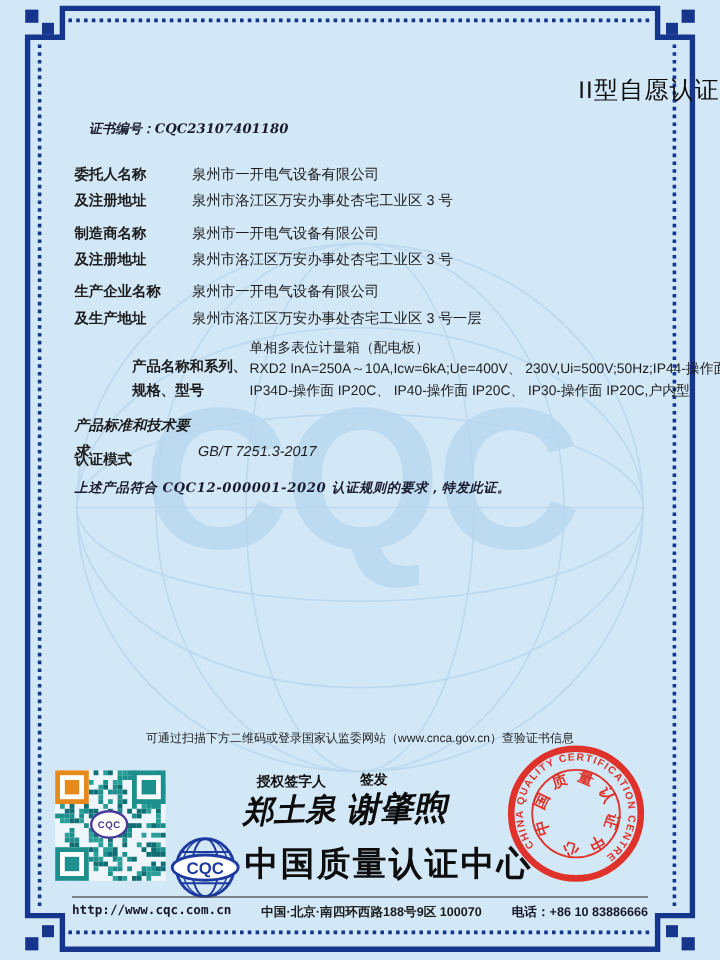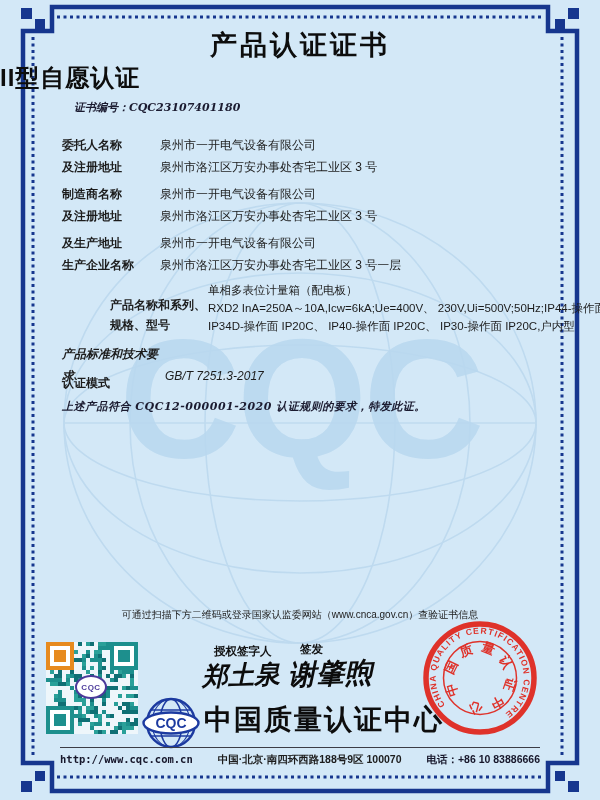--- a/index.html
+++ b/index.html
@@ -2,21 +2,21 @@
 <html><head>
 <meta charset="utf-8">
 <style>
   html,body{margin:0;padding:0;}
   body{background:#d3e8f7;width:600px;height:800px;overflow:hidden;
        font-family:"Liberation Sans","DejaVu Sans",sans-serif;color:#1c1c1c;}
   #cert{position:relative;width:600px;height:800px;background:#d3e8f7;overflow:hidden;}
   .abs{position:absolute;}
   
   .title{left:0;right:0;top:27px;text-align:center;font-size:27px;font-weight:bold;letter-spacing:3px;color:#0d0d0d;}
-  .subtitle{left:0;right:0;top:62px;text-align:left;font-size:24px;font-weight:700;letter-spacing:1px;color:#0d0d0d;}
+  .subtitle{left:0;right:0;top:62px;text-align:right;font-size:20px;font-weight:400;letter-spacing:1px;color:#0d0d0d;}
   .kai{font-family:"DejaVu Serif","Liberation Serif",serif;font-style:italic;font-weight:700;color:#1b1b30;}
   .certno-row{left:74px;top:100px;font-size:11px;}
   .date-block{left:372px;top:98px;font-size:11px;line-height:15px;}
   .row{left:62px;width:490px;display:flex;align-items:flex-end;}
   .lbl{width:98px;flex:0 0 98px;font-weight:bold;font-size:12px;line-height:22px;}
   .val{font-size:12px;line-height:22px;white-space:nowrap;}
   .row-prod .lbl{line-height:20px;margin-left:48px;}
   .row-prod .val{font-size:11.5px;line-height:18px;}
   .declaration{left:62px;top:399px;font-size:11px;letter-spacing:.5px;text-align:right;}
   .verify-note{left:0;right:0;top:608px;text-align:center;font-size:10px;color:#222;}
@@ -70,21 +70,20 @@
         <rect x="555" y="771" width="10" height="10"></rect>
     </g>
     <g stroke="#16368e" stroke-width="3" stroke-dasharray="3 3.5" fill="none">
       <line x1="57" y1="17" x2="543" y2="17"></line>
       <line x1="57" y1="777" x2="543" y2="777"></line>
       <line x1="33" y1="37" x2="33" y2="757"></line>
       <line x1="562" y1="37" x2="562" y2="757"></line>
     </g>
   </svg>
 
-  <div class="abs title">产品认证证书</div>
   <div class="abs subtitle">II型自愿认证</div>
 
   <div class="abs certno-row kai">
     <span>证书编号：</span><span>CQC23107401180</span>
   </div>
 
   <div class="abs row" style="top:134px;">
     <div class="lbl">
       <div>委托人名称</div>
       <div>及注册地址</div>
@@ -101,22 +100,22 @@
       <div>及注册地址</div>
     </div>
     <div class="val">
       <div>泉州市一开电气设备有限公司</div>
       <div>泉州市洛江区万安办事处杏宅工业区 3 号</div>
     </div>
   </div>
 
   <div class="abs row" style="top:232px;">
     <div class="lbl">
+      <div>生产企业名称</div>
       <div>及生产地址</div>
-      <div>生产企业名称</div>
     </div>
     <div class="val">
       <div>泉州市一开电气设备有限公司</div>
       <div>泉州市洛江区万安办事处杏宅工业区 3 号一层</div>
     </div>
   </div>
 
   <div class="abs row row-prod" style="top:281px;">
     <div class="lbl">
       <div>产品名称和系列、</div>

